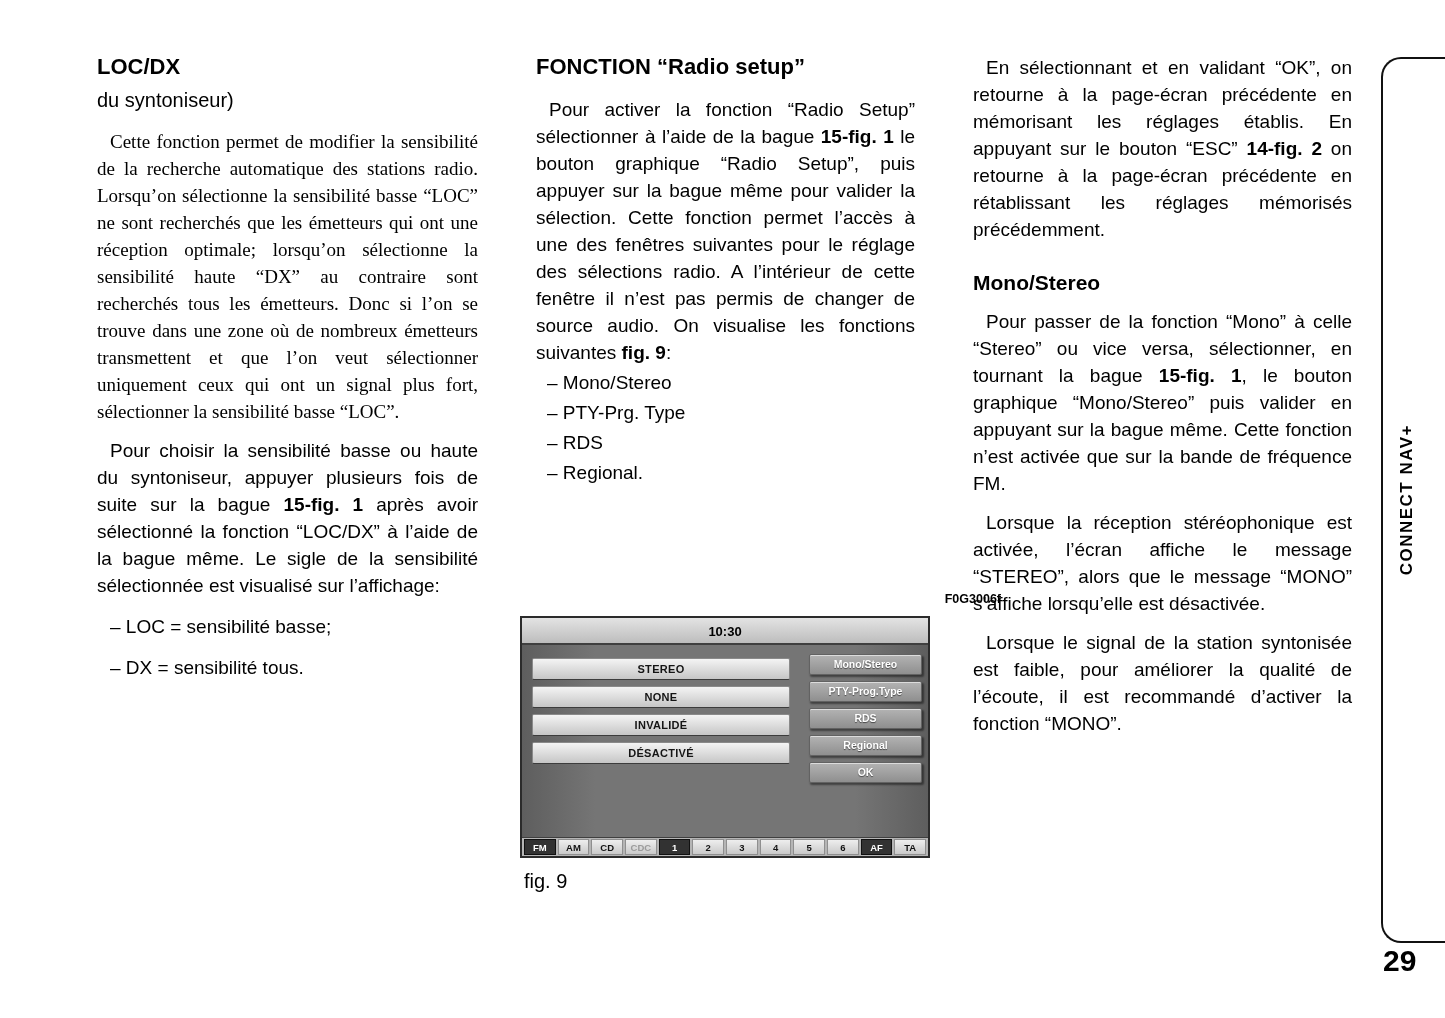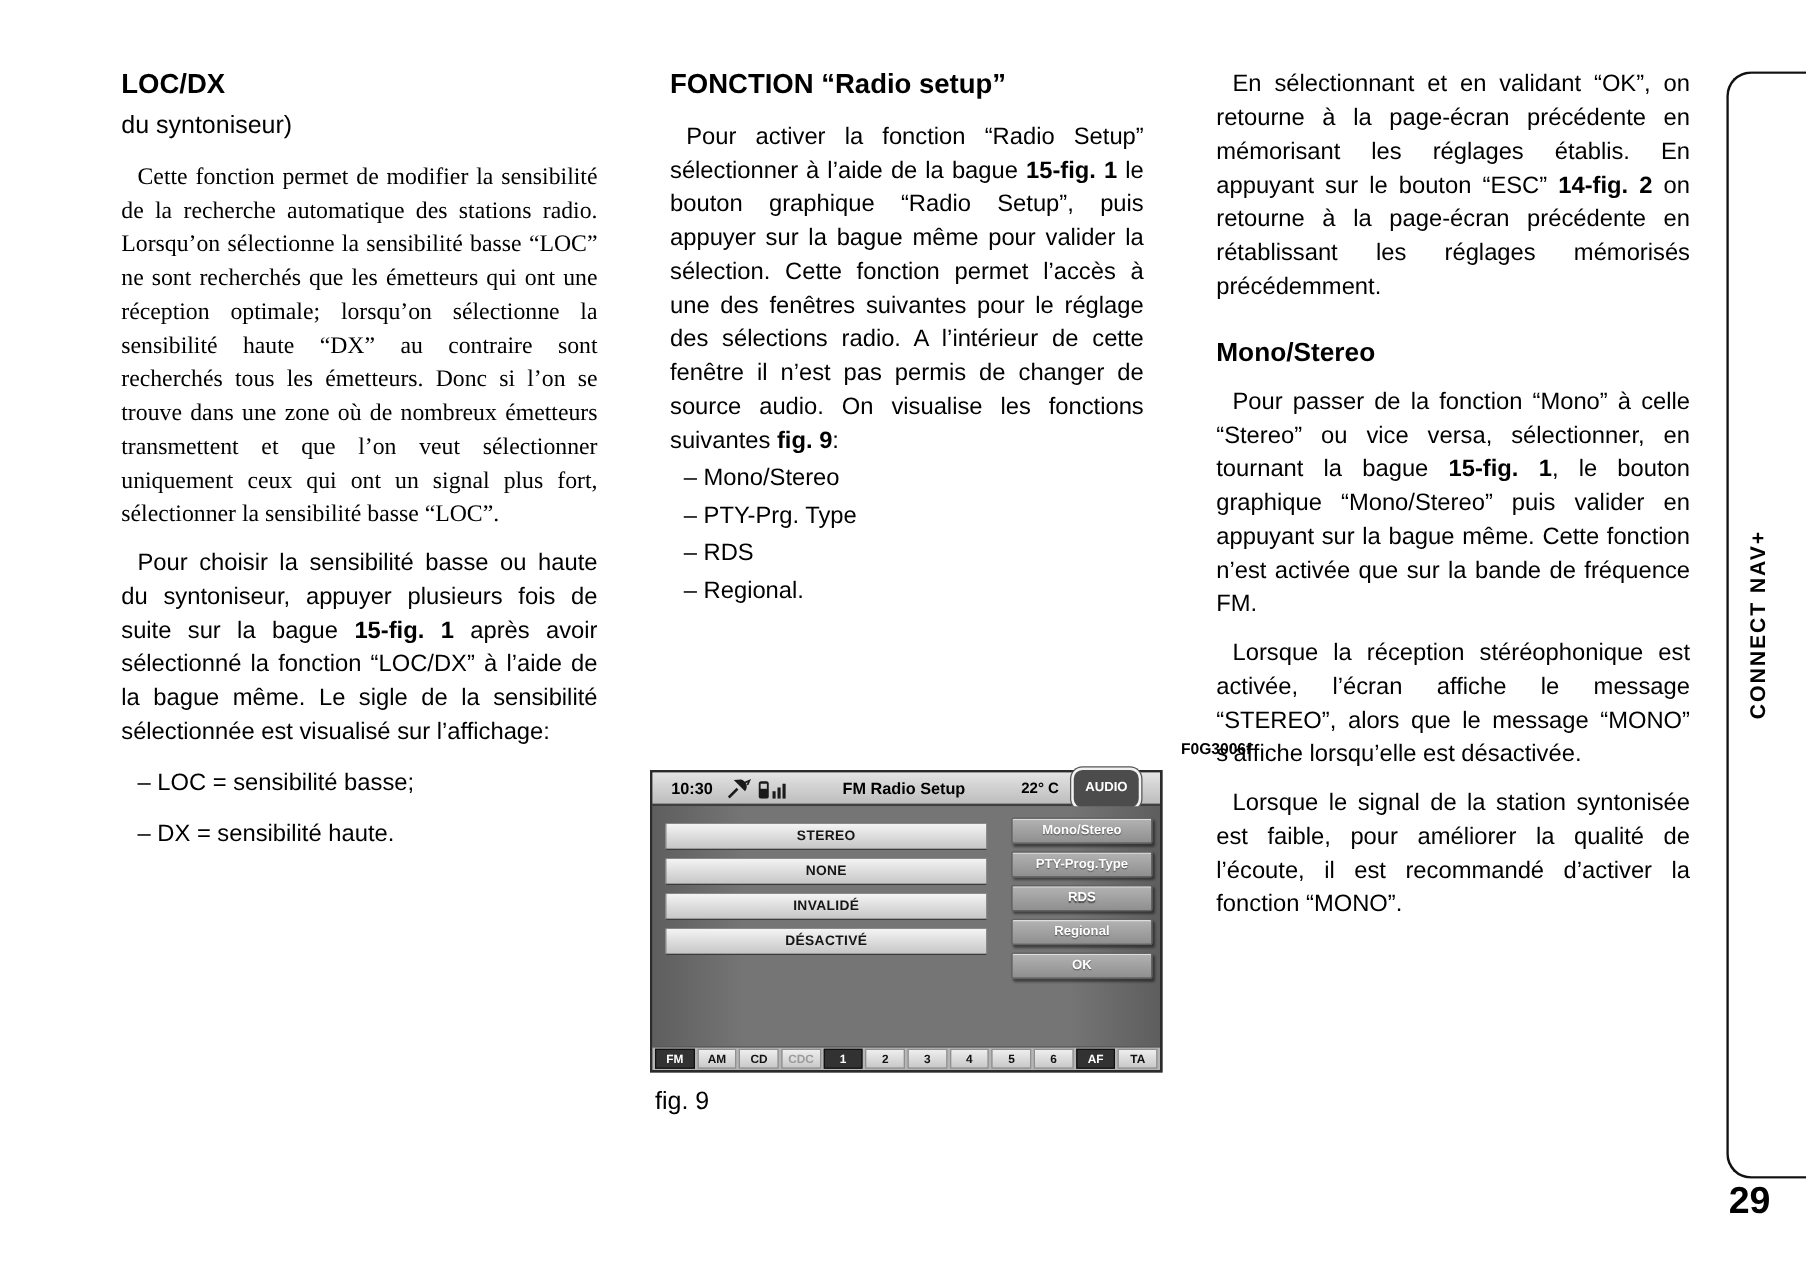--- a/index.html
+++ b/index.html
@@ -20,21 +20,21 @@
   .b{font-weight:bold;}
   .li{margin:14px 0 0;padding-left:13px;}
   .li2{margin:3px 0 0;padding-left:11px;}
 
   
   .figure{margin:100px 0 0 -16px;width:483px;}
   .fig-code{text-align:right;font-weight:bold;font-size:12.5px;margin:0 2px 3px 0;}
   .fig-caption{font-size:20px;margin:10px 0 0 4px;}
   .screen{width:410px;border:2px solid #2b2b2b;background:#6e6e6e;box-sizing:border-box;}
   .scr-top{height:27px;background:linear-gradient(#e3e3e3,#bdbdbd);display:flex;align-items:center;
-           padding:0 15px;border-bottom:2px solid #3f3f3f;box-sizing:border-box;}
+           padding:0 15px;border-bottom:2px solid #3f3f3f;box-sizing:border-box;flex-direction:column;}
   .scr-time{font-weight:bold;font-size:13px;}
   .scr-ic{margin-left:12px;display:inline-flex;align-items:center;}
   .scr-ic + .scr-ic{margin-left:5px;}
   .scr-title{flex:1;text-align:center;font-weight:bold;font-size:13px;}
   .scr-temp{font-weight:bold;font-size:12px;margin-right:10px;}
   .scr-audio{background:#4c4c4c;color:#fff;border:2px solid #f2f2f2;border-radius:9px;
              font-weight:bold;font-size:10.5px;padding:1px 9px 2px;box-shadow:0 0 0 1px #555;}
   .scr-main{position:relative;height:192px;
             background:linear-gradient(90deg,#5e5e5e,#757575 18%,#757575 82%,#5e5e5e);}
   .scr-left{position:absolute;left:10px;top:13px;width:258px;}
@@ -66,21 +66,21 @@
 <body>
 
 <section class="col" id="col1">
   <h2 class="h1">LOC/DX</h2>
   <div class="sub">
     <div>du syntoniseur)</div>
   </div>
   <p class="p mt14">Cette fonction permet de modifier la sensibilité de la recherche automatique des stations radio. Lorsqu’on sélectionne la sensibilité basse “LOC” ne sont recherchés que les émetteurs qui ont une réception optimale; lorsqu’on sélectionne la sensibilité haute “DX” au contraire sont recherchés tous les émetteurs. Donc si l’on se trouve dans une zone où de nombreux émetteurs transmettent et que l’on veut sélectionner uniquement ceux qui ont un signal plus fort, sélectionner la sensibilité basse “LOC”.</p>
   <p class="p"><span>Pour choisir la sensibilité basse ou haute du syntoniseur, appuyer plusieurs fois de suite sur la bague </span><span class="b">15-fig. 1</span><span> après avoir sélectionné la fonction “LOC/DX” à l’aide de la bague même. Le sigle de la sensibilité sélectionnée est visualisé sur l’affichage:</span></p>
   <p class="li">– LOC = sensibilité basse;</p>
-  <p class="li">– DX = sensibilité haute.</p>
+  <p class="li">– DX = sensibilité tous.</p>
 </section>
 
 <section class="col" id="col2">
   <h2 class="h1">FONCTION “Radio setup”</h2>
   <p class="p mt16"><span>Pour activer la fonction “Radio Setup” sélectionner à l’aide de la bague </span><span class="b">15-fig. 1</span><span> le bouton graphique “Radio Setup”, puis appuyer sur la bague même pour valider la sélection. Cette fonction permet l’accès à une des fenêtres suivantes pour le réglage des sélections radio. A l’intérieur de cette fenêtre il n’est pas permis de changer de source audio. On visualise les fonctions suivantes </span><span class="b">fig. 9</span><span>:</span></p>
   <p class="li2">– Mono/Stereo</p>
   <p class="li2">– PTY-Prg. Type</p>
   <p class="li2">– RDS</p>
   <p class="li2">– Regional.</p>
 

